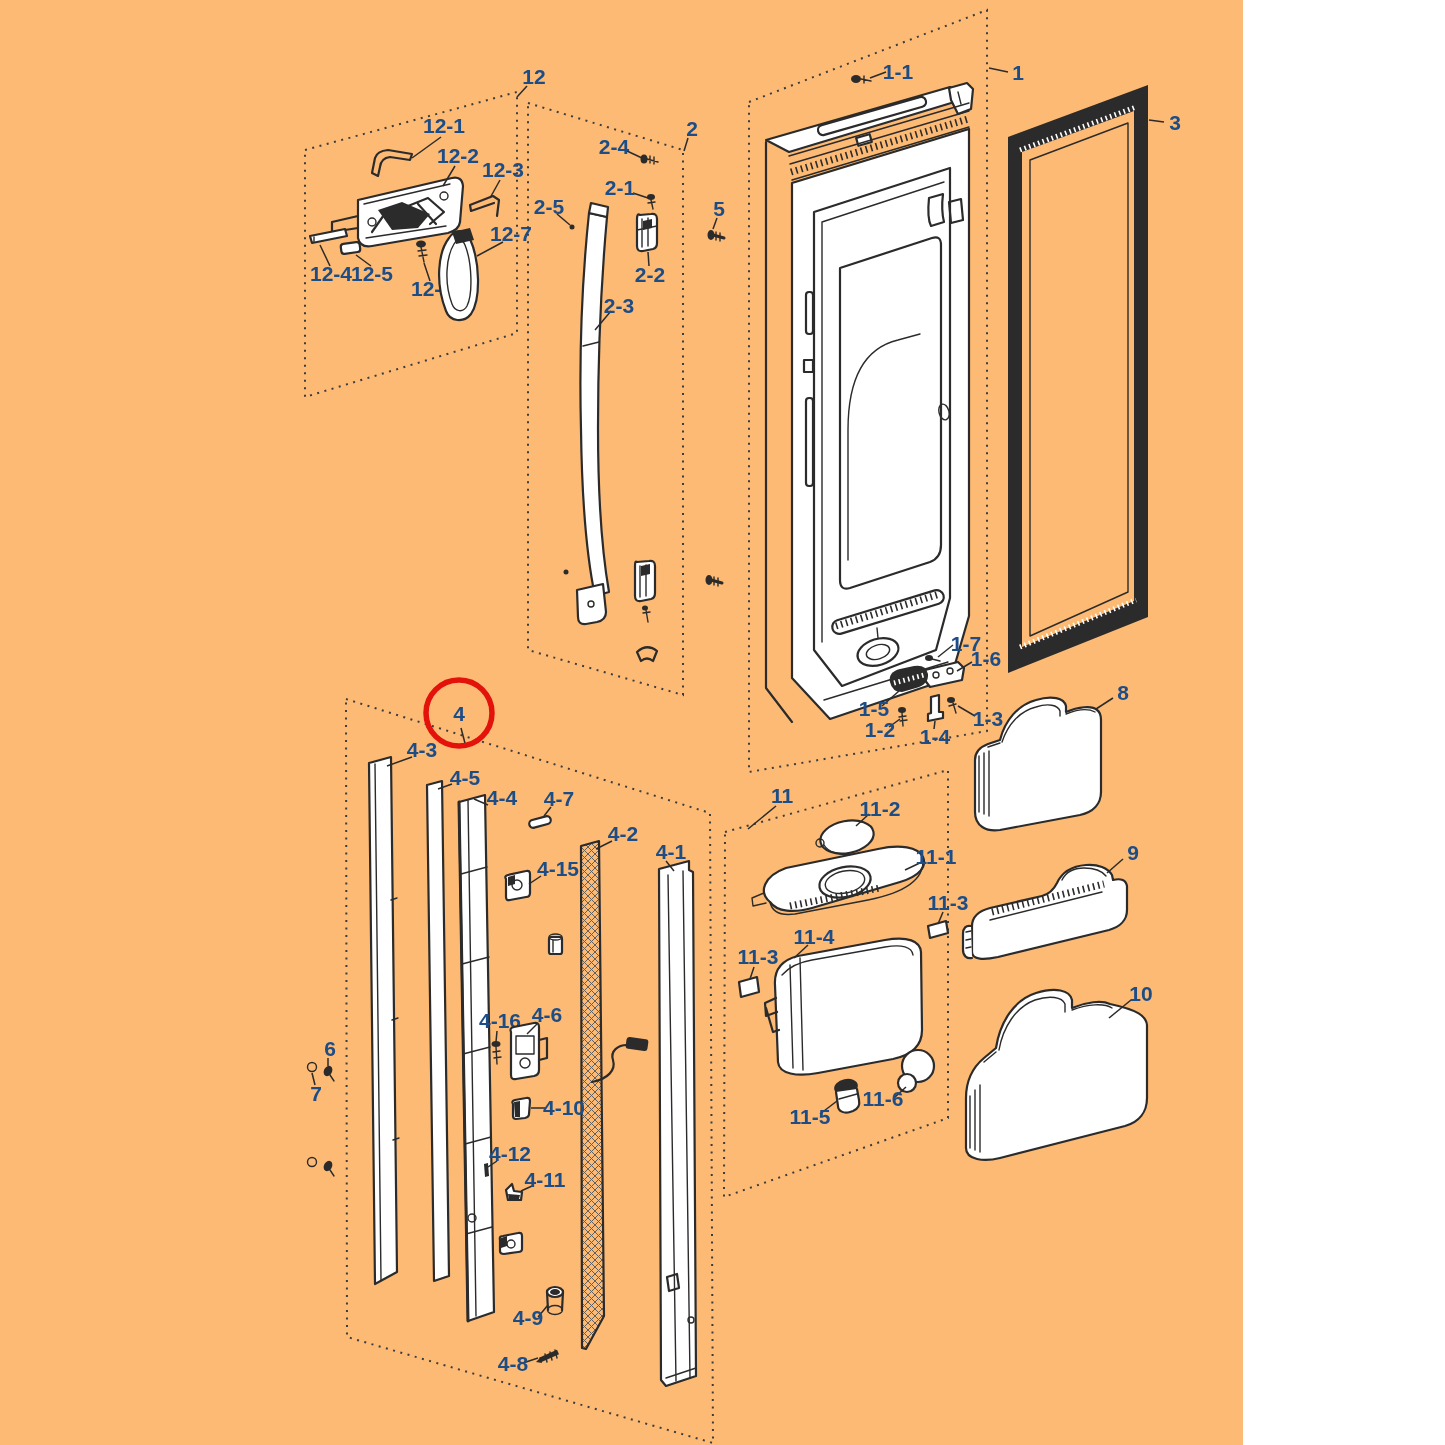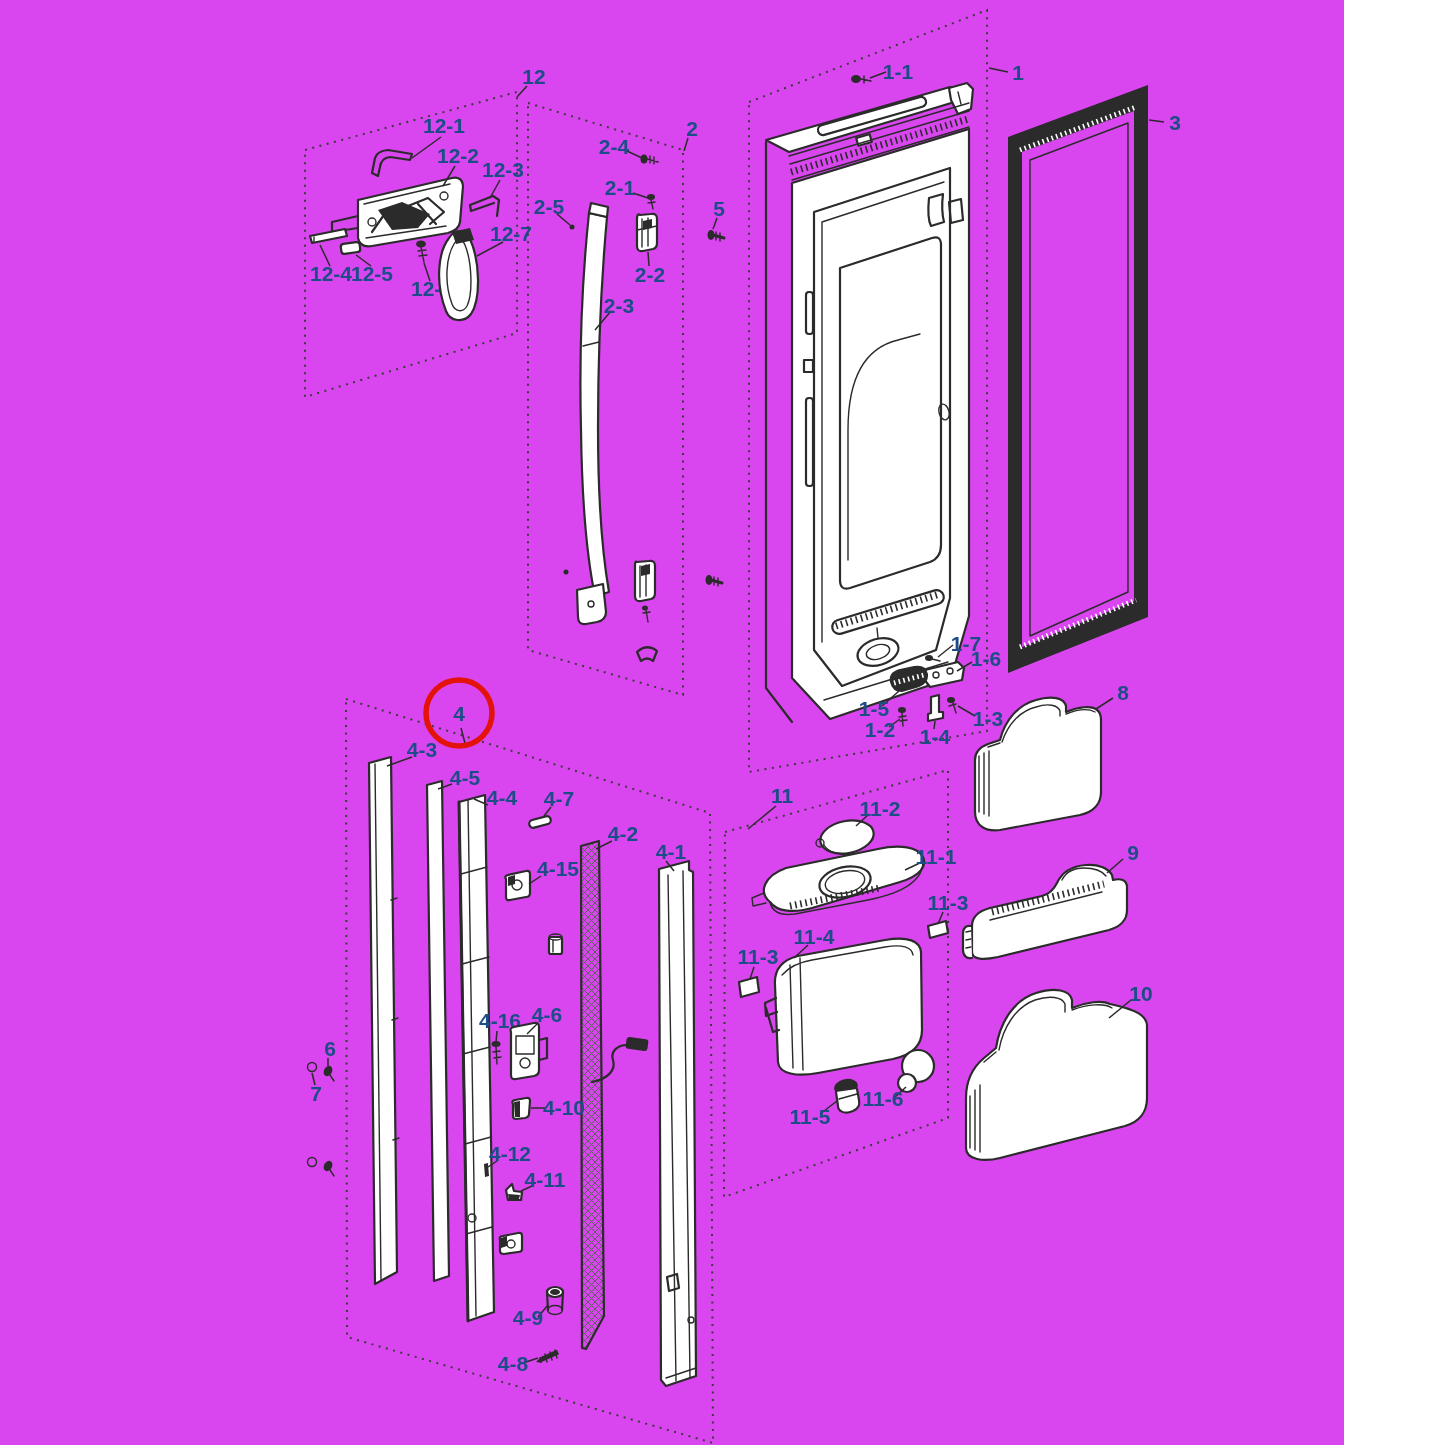--- a/index.html
+++ b/index.html
@@ -1,16 +1,16 @@
 <!DOCTYPE html>
 <html><head>
 <meta charset="utf-8">
 <style>
   html,body{margin:0;padding:0;background:#ffffff;}
-  .stage{width:1344px;height:1445px;position:relative;background:#d946ef;}
+  .stage{width:1243px;height:1445px;position:relative;background:#fdba74;}
   svg{display:block;}
   .o  {fill:#ffffff;stroke:#2b2b2b;stroke-width:2.2;stroke-linejoin:round;stroke-linecap:round;}
   .on {fill:none;stroke:#2b2b2b;stroke-width:2.2;stroke-linejoin:round;stroke-linecap:round;}
   .o3 {fill:none;stroke:#2b2b2b;stroke-width:3;stroke-linejoin:round;stroke-linecap:round;}
   .o1 {fill:none;stroke:#2b2b2b;stroke-width:1.4;stroke-linejoin:round;stroke-linecap:round;}
   .f  {fill:#2b2b2b;stroke:none;}
   .dash{fill:none;stroke:#3c3c3c;stroke-width:2;stroke-dasharray:2 5.5;}
   .lead{stroke:#2b2b2b;stroke-width:1.5;fill:none;}
   .lbl {font:bold 21px "Liberation Sans",sans-serif;fill:#1d4d86;text-anchor:middle;}
   .tick{stroke:#2b2b2b;stroke-width:7;stroke-dasharray:1.6 3.6;fill:none;}

